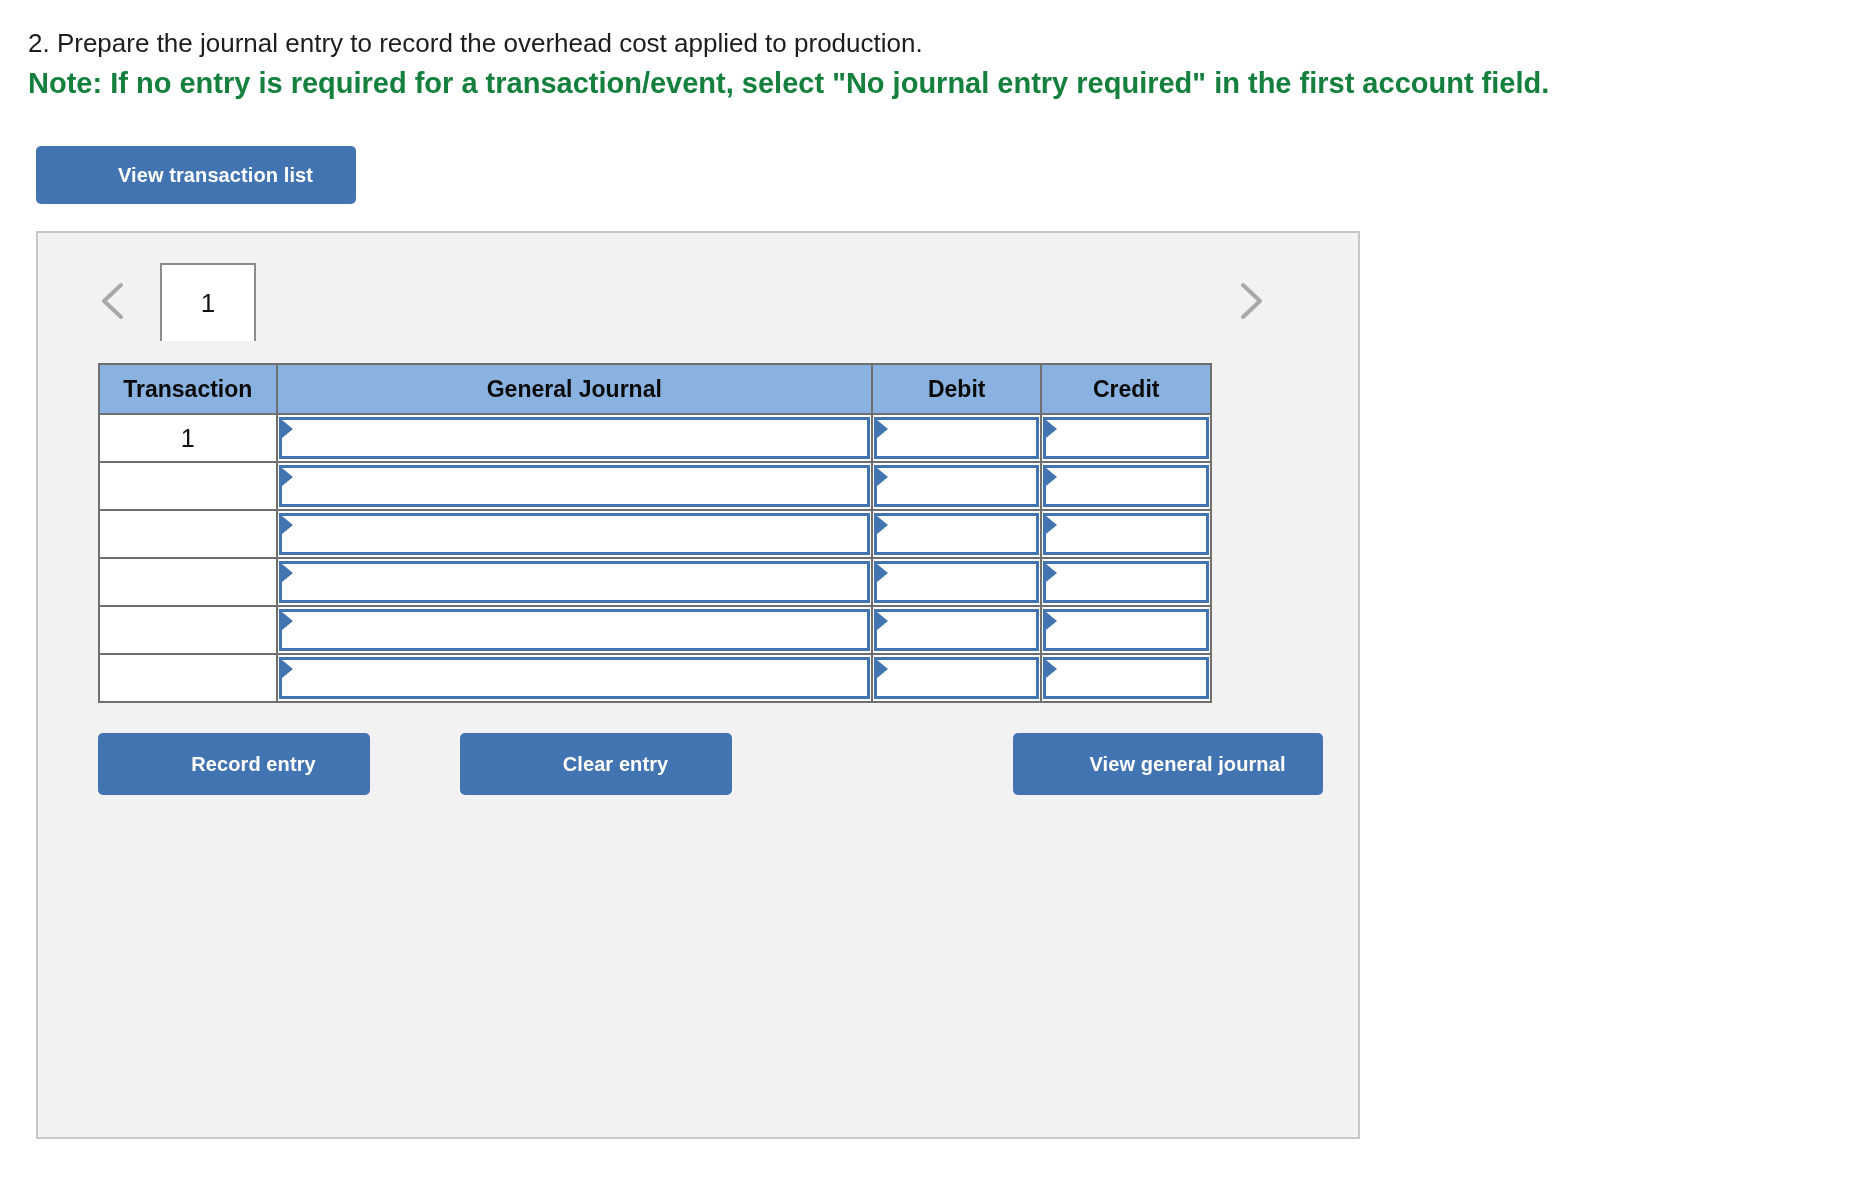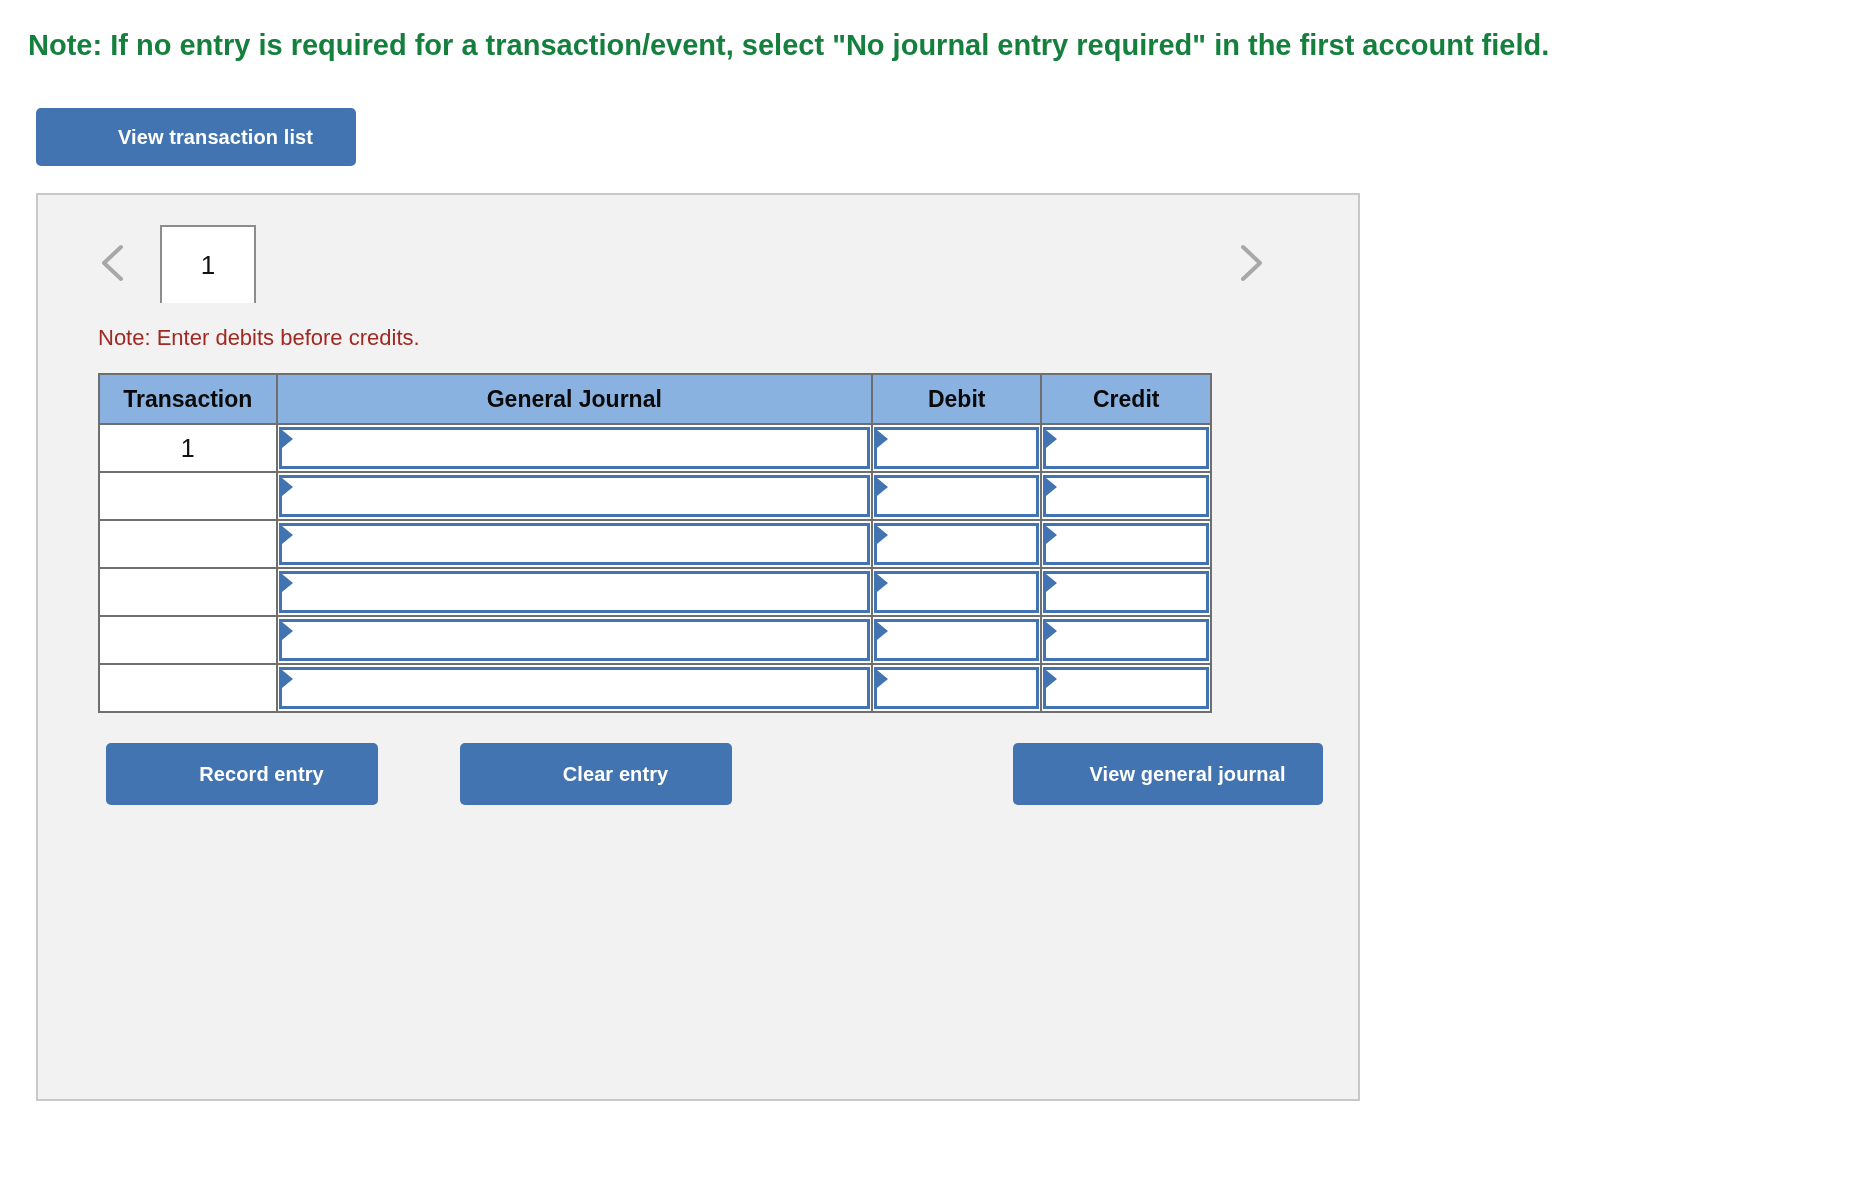--- a/index.html
+++ b/index.html
@@ -201,21 +201,21 @@
   }
 
   
   .btn-row {
     position: relative;
     margin: 30px 0 0 0;
     height: 64px;
   }
   .btn-record {
     position: absolute;
-    left: 68px;
+    left: 60px;
     width: 272px;
     height: 62px;
   }
   .btn-clear {
     position: absolute;
     left: 422px;
     width: 272px;
     height: 62px;
   }
   .btn-viewjournal {
@@ -223,20 +223,21 @@
     left: 975;
     left: 975px;
     width: 310px;
     height: 62px;
   }
 </style>
 </head>
 <body>
 
 <div class="question-block">
+  <div class="question-line">2. Prepare the journal entry to record the overhead cost applied to production.</div>
   <div class="note-line">Note: If no entry is required for a transaction/event, select "No journal entry required" in the first account field.</div>
 </div>
 
 <div class="top-button-wrap">
   <button class="btn btn-view-transactions">View transaction list</button>
 </div>
 
 <div class="panel">
 
 
@@ -252,21 +253,20 @@
     </div>
 
     <div class="chev chev-right">
       <svg width="40" height="48" viewBox="0 0 40 48" aria-hidden="true">
         <polyline points="13,8 30,24 13,40" fill="none" stroke="#a8a8a8" stroke-width="4" stroke-linecap="round" stroke-linejoin="round"></polyline>
       </svg>
     </div>
   </div>
 
 
-  <div class="debits-note">Note: Enter debits before credits.</div>
 
   <div class="table-wrap">
     <table class="journal">
       <colgroup>
         <col class="col-transaction">
         <col class="col-general">
         <col class="col-debit">
         <col class="col-credit">
       </colgroup>
       <thead>

